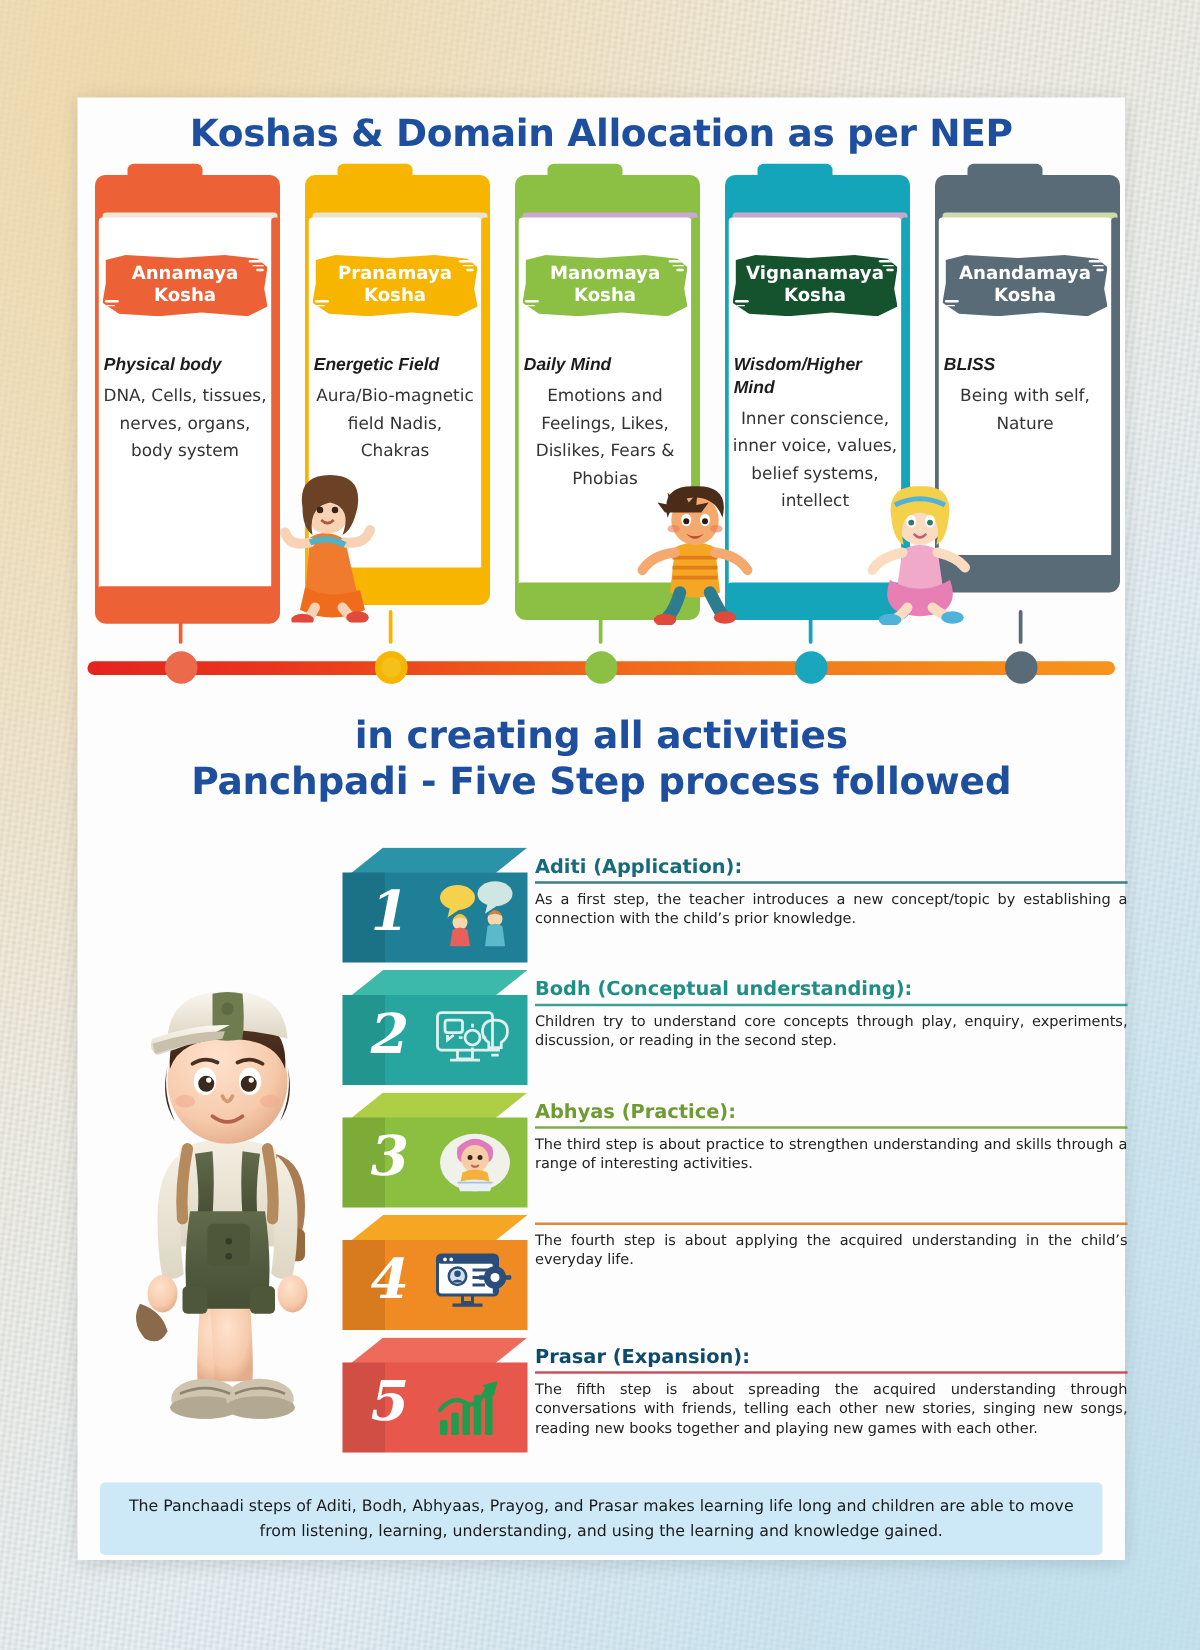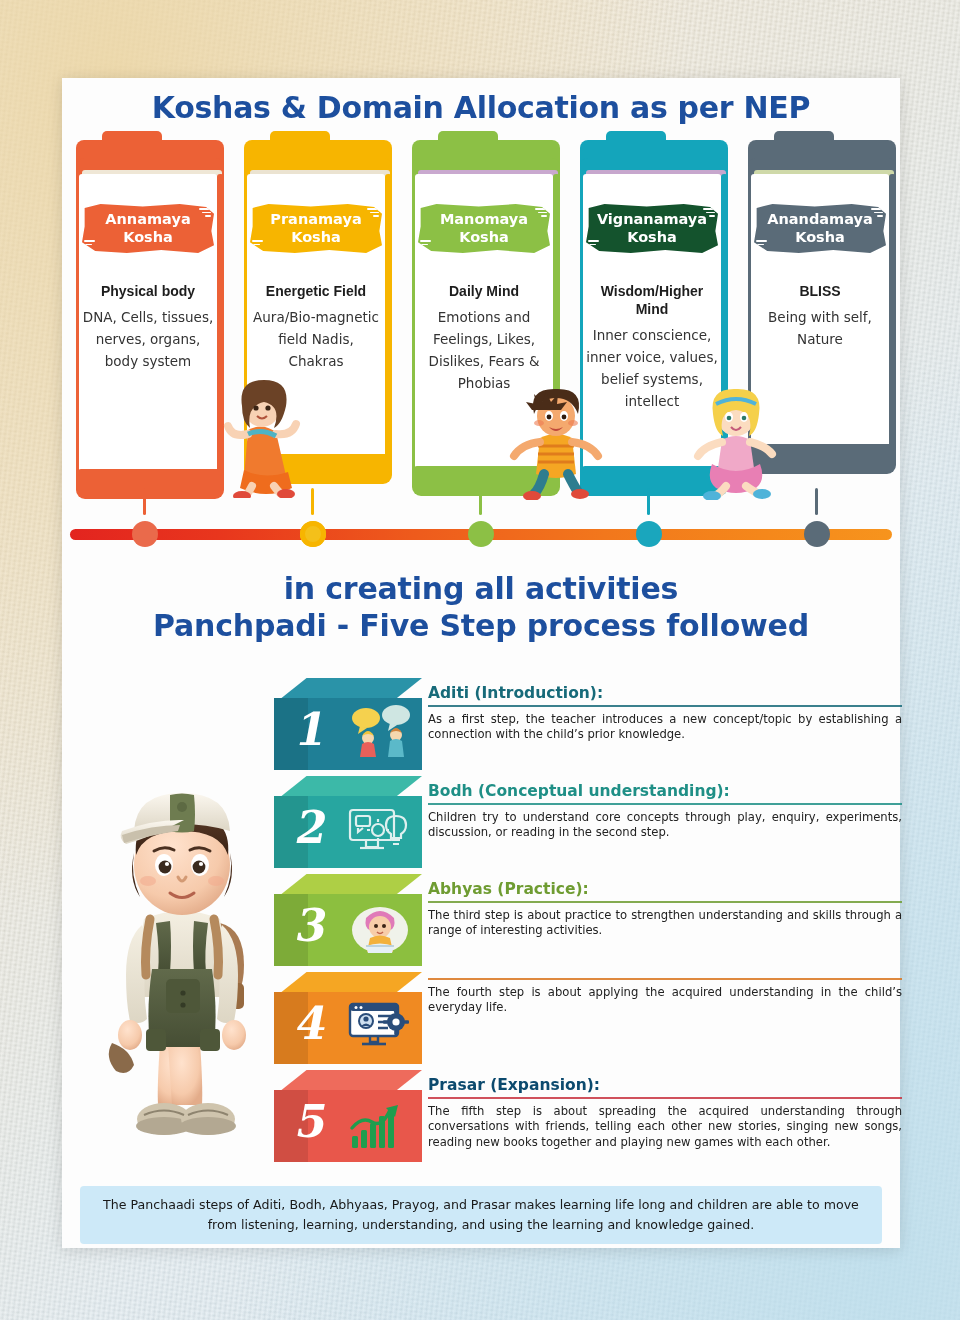--- a/index.html
+++ b/index.html
@@ -53,22 +53,22 @@
   .badge .tick{position:absolute;right:3px;top:4px;width:12px;height:9px;}
   .badge .tick i{display:block;height:1.6px;background:#fff;margin-bottom:2px;border-radius:1px;}
   .badge .tick i:nth-child(1){width:12px}
   .badge .tick i:nth-child(2){width:9px;margin-left:3px}
   .badge .tick i:nth-child(3){width:6px;margin-left:6px}
   .badge .tickL{position:absolute;left:2px;bottom:5px;width:11px;height:8px;}
   .badge .tickL i{display:block;height:1.6px;background:#fff;margin-bottom:2px;border-radius:1px;}
   .badge .tickL i:nth-child(1){width:11px}
   .badge .tickL i:nth-child(2){width:8px}
 
-  .k-head{position:absolute;left:4px;top:110px;width:130px;text-align:center;
-    font-weight:bold;font-size:14px;color:#1d1d1d;line-height:18px;}
+  .k-head{position:absolute;left:4px;top:110px;width:130px;text-align:left;
+    font-weight:bold;font-size:14px;color:#1d1d1d;line-height:18px;font-style:italic;}
   .k-body{position:absolute;left:2px;top:134px;width:134px;text-align:center;
     font-size:13.5px;color:#333;line-height:22px;font-family:"DejaVu Sans",sans-serif;}
 
   
   .kidfig{position:absolute;z-index:6;}
 
   
   #timeline{position:absolute;left:8px;top:435px;width:822px;height:40px;}
   .tl-bar{position:absolute;left:0;top:16px;width:822px;height:11px;border-radius:6px;
     background:linear-gradient(90deg,#e3241f 0%,#e8361d 18%,#ee5b1c 42%,#f2771c 65%,#f5881b 85%,#f7941d 100%);}
@@ -420,21 +420,21 @@
             <path d="M44 19 l-2 8 l9-6z" fill="#cfe6e2"></path>
             <circle cx="22" cy="34" r="6" fill="#f6d7ae"></circle>
             <path d="M16 32 q6-10 12 0 q-6-4 -12 0z" fill="#f0c33c"></path>
             <path d="M16 40 q6-4 12 0 l2 13 h-16z" fill="#e8605a"></path>
             <circle cx="50" cy="31" r="6" fill="#f6d7ae"></circle>
             <path d="M44 29 q6-10 12 0 q-6-4 -12 0z" fill="#d0823c"></path>
             <path d="M44 37 q6-4 12 0 l2 16 h-16z" fill="#5bb9c9"></path>
           </svg></div>
       </div>
       <div class="stepbox" style="top: 6px;">
-        <div class="step-h" style="color: rgb(23, 106, 121);">Aditi (Introduction):</div>
+        <div class="step-h" style="color: rgb(23, 106, 121);">Aditi (Application):</div>
         <div class="step-rule" style="background: rgb(23, 106, 121);"></div>
         <div class="step-p">As a first step, the teacher introduces a new concept/topic by establishing a connection with the child’s prior knowledge.</div>
       </div>
       <div class="cube" style="top: 98px;">
         <div class="top" style="background: rgb(60, 185, 168); clip-path: polygon(22% 0%, 100% 0%, 78% 100%, 0% 100%);"></div>
         <div class="face" style="background: rgb(39, 166, 160);"></div>
         <div style="position: absolute; left: 0px; top: 20px; width: 34px; height: 72px; background: rgba(0, 0, 0, 0.1);"></div>
         <div class="num">2</div>
         <div class="gl"><svg viewBox="0 0 68 54" width="68" height="54" fill="none" stroke="#dff0ef" stroke-width="2.2">
             <rect x="4" y="8" width="44" height="30" rx="3"></rect>

